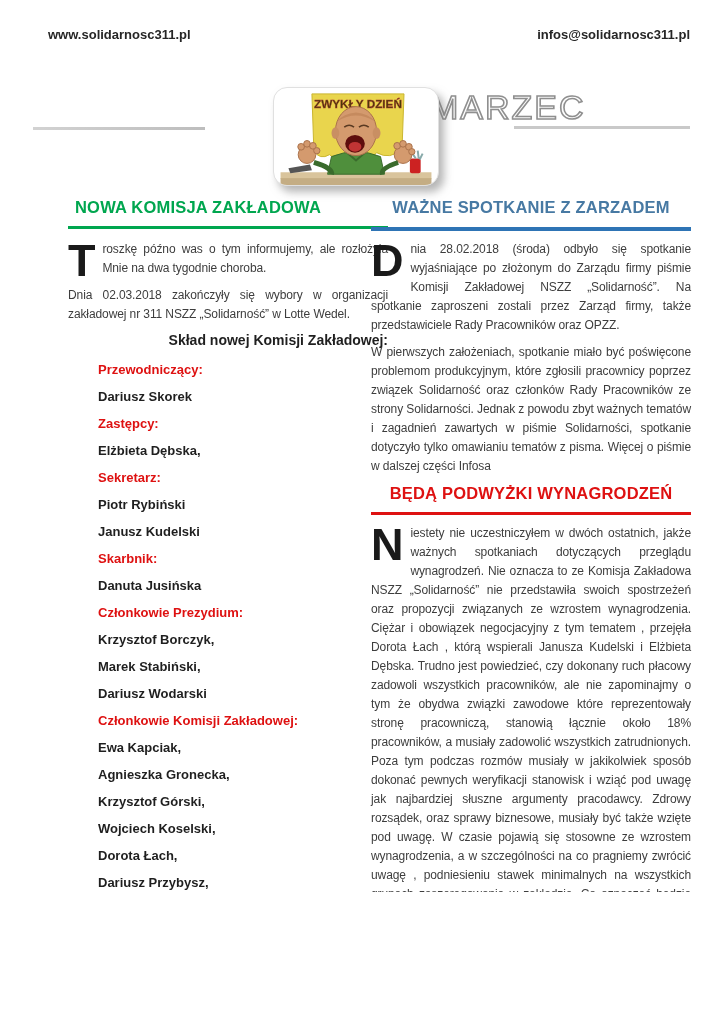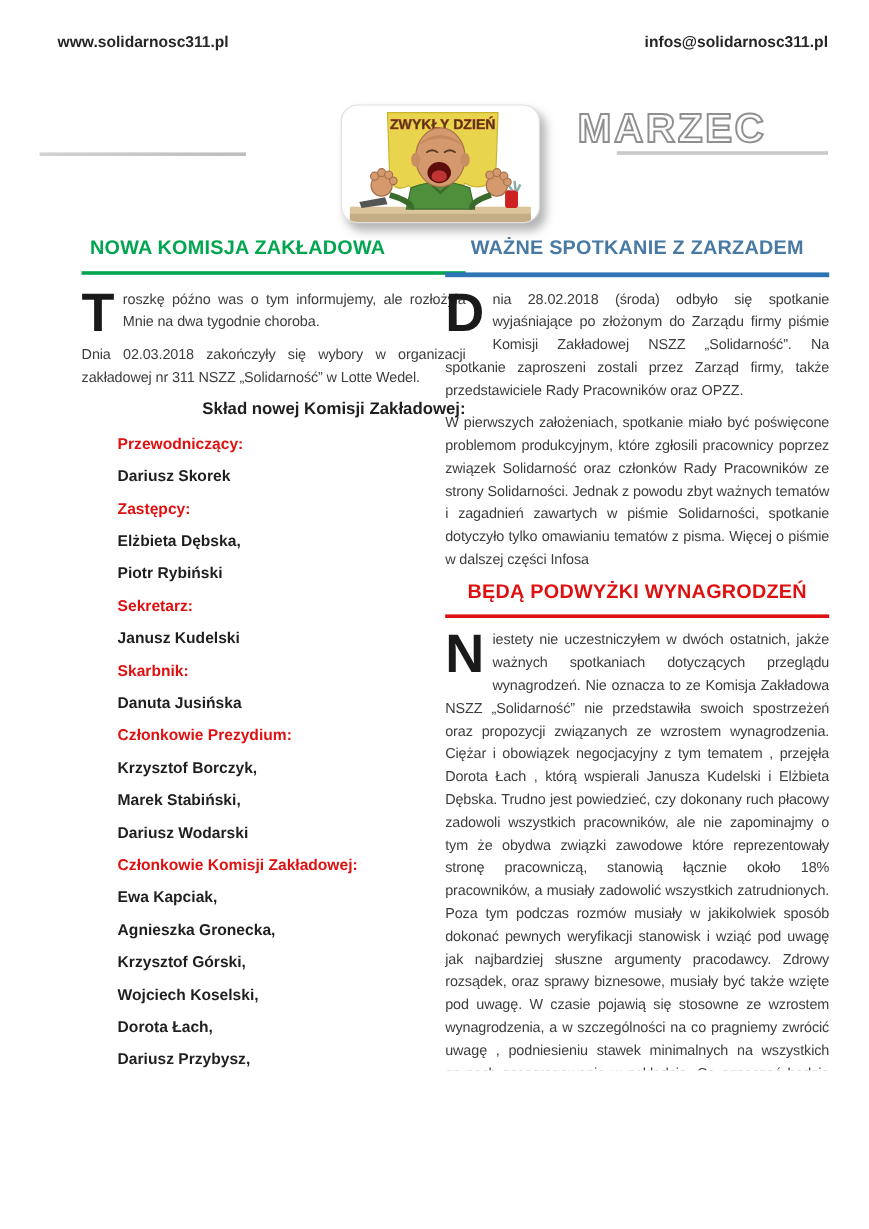--- a/index.html
+++ b/index.html
@@ -19,32 +19,32 @@
     position:absolute; right:34px; top:27px;
     font-size:13px; font-weight:700; color:#262626;
   }
   
   .left-rule {
     position:absolute; left:33px; top:127px; width:172px; height:3px;
     background:linear-gradient(to right,#d2d2d2,#bdbdbd);
   }
   .month {
     position:absolute; right:34px; top:88px; width:260px;
-    text-align:center;
-    font-size:34px; font-weight:700; letter-spacing:2px;
+    text-align:left;
+    font-size:34px; font-weight:400; letter-spacing:2px;
     color:#fdfdfd;
     -webkit-text-stroke:1.6px #8f8f8f;
     text-shadow:0 0 1px #bdbdbd;
   }
   .month-rule {
     position:absolute; left:514px; top:126px; width:176px; height:3px;
     background:#c9c9c9;
   }
   .cartoon-card {
-    position:absolute; left:284px; top:87px; width:166px; height:99px;
+    position:absolute; left:273px; top:87px; width:166px; height:99px;
     background:#ffffff; border:1px solid #e0e0e0; border-radius:14px;
     box-shadow:5px 6px 8px rgba(120,120,120,.55);
     overflow:hidden;
   }
   .cartoon-card svg { display:block; width:100%; height:100%; }
   
   .col { position:absolute; top:198px; width:320px; }
   .col-left  { left:33px;margin-left:35px;  }
   .col-right { left:371px; }
   
@@ -153,22 +153,22 @@
     <p class="para"><span class="dropcap">T</span><span>roszkę późno was o tym informujemy, ale rozłożyła Mnie na dwa tygodnie choroba.</span></p>
 
     <p class="para">Dnia 02.03.2018 zakończyły się wybory w organizacji zakładowej nr 311 NSZZ „Solidarność” w Lotte Wedel.</p>
 
     <div class="list-title">Skład nowej Komisji Zakładowej:</div>
 
     <p class="member role">Przewodniczący:</p>
     <p class="member">Dariusz Skorek</p>
     <p class="member role">Zastępcy:</p>
     <p class="member">Elżbieta Dębska,</p>
+    <p class="member role">Sekretarz:</p>
     <p class="member">Piotr Rybiński</p>
-    <p class="member role">Sekretarz:</p>
     <p class="member">Janusz Kudelski</p>
     <p class="member role">Skarbnik:</p>
     <p class="member">Danuta Jusińska</p>
     <p class="member role">Członkowie Prezydium:</p>
     <p class="member">Krzysztof Borczyk,</p>
     <p class="member">Marek Stabiński,</p>
     <p class="member">Dariusz Wodarski</p>
     <p class="member role">Członkowie Komisji Zakładowej:</p>
     <p class="member">Ewa Kapciak,</p>
     <p class="member">Agnieszka Gronecka,</p>

